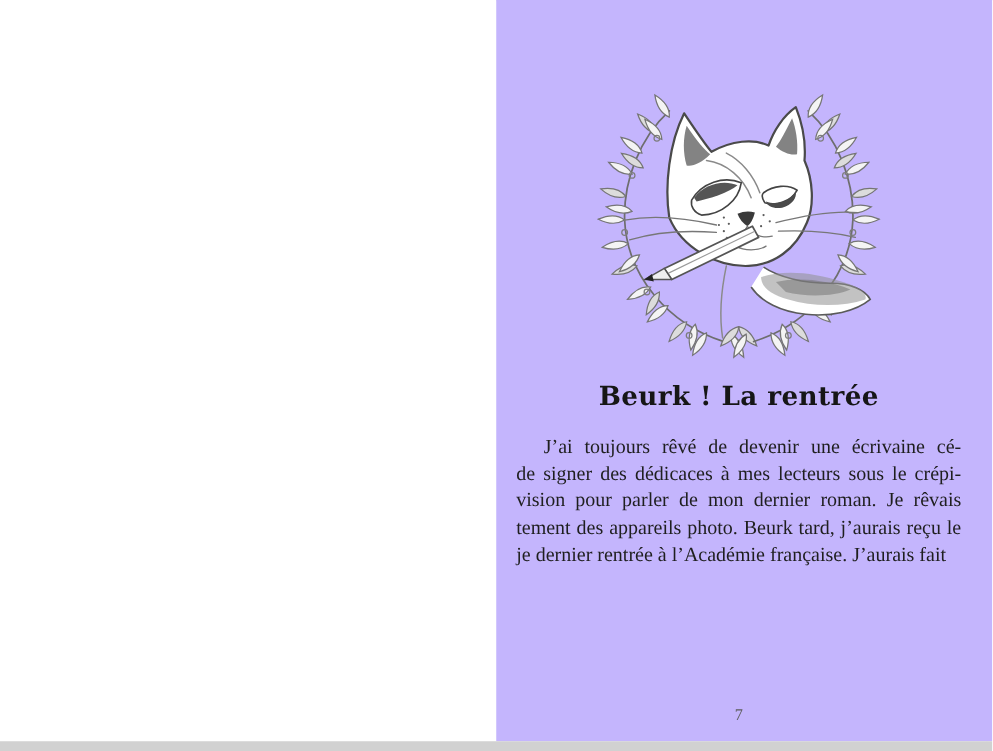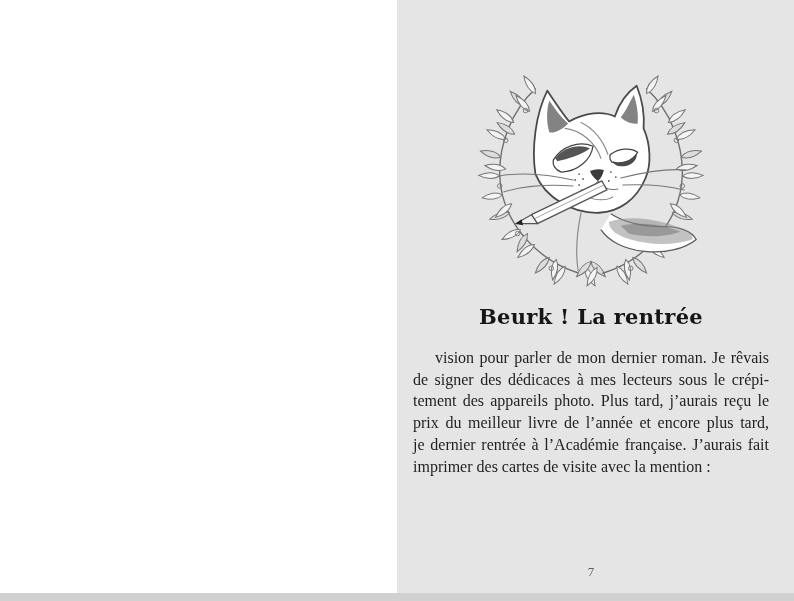--- a/index.html
+++ b/index.html
@@ -6,21 +6,21 @@
   .sheet {
     position:relative; width:794px; height:601px;
     background:#ffffff; overflow:hidden;
     font-family:"Liberation Serif", serif;
   }
   .top-edge   { position:absolute; top:0; left:0; width:794px; height:1px; background:#e7e7e7; }
   .right-edge { position:absolute; top:0; left:789px; width:1px; height:593px; background:#e1e1e1; }
   .bottom-bar { position:absolute; left:0; bottom:0; width:794px; height:8px; background:#d1d1d1; }
 
   .left-page  { position:absolute; left:0;   top:0; width:397px; height:593px; background:#ffffff; }
-  .right-page { position:absolute; left:397px; top:0; width:397px; height:593px; background:#e5e5e5; }
+  .right-page { position:absolute; left:397px; top:0; width:397px; height:593px; background:#c4b5fd; }
 
   .illustration-wrap { position:absolute; left:16px; top:64px; width:356px; text-align:center; }
 
   .chapter-title {
     position:absolute; left:16px; top:302px; width:356px;
     margin:0; text-align:center;
     font-family:"DejaVu Serif", serif;
     font-weight:bold; font-size:21px; line-height:30px;
     letter-spacing:0.3px; color:#161616;
   }
@@ -139,25 +139,24 @@
           <path d="M73 155 L 143 121" stroke="#9a9a9a" stroke-width="0.9" fill="none"></path>
           <path d="M76 160 L 70 151 L 54 160 Z" fill="#efefef" stroke="#555" stroke-width="1.2" stroke-linejoin="round"></path>
           <path d="M54 160 L 60 155.5 L 61.5 161.5 Z" fill="#222222"></path>
         </g>
       </svg>
     </div>
 
     <h1 class="chapter-title">Beurk ! La rentrée</h1>
 
     <div class="paragraph">
+        <div class="body-line">J’ai toujours rêvé de devenir une écrivaine cé-</div>
+        <div class="body-line">de signer des dédicaces à mes lecteurs sous le crépi-</div>
         <div class="body-line">vision pour parler de mon dernier roman. Je rêvais</div>
-        <div class="body-line">de signer des dédicaces à mes lecteurs sous le crépi-</div>
-        <div class="body-line">tement des appareils photo. Plus tard, j’aurais reçu le</div>
-        <div class="body-line">prix du meilleur livre de l’année et encore plus tard,</div>
+        <div class="body-line">tement des appareils photo. Beurk tard, j’aurais reçu le</div>
         <div class="body-line">je dernier rentrée à l’Académie française. J’aurais fait</div>
-        <div class="body-line">imprimer des cartes de visite avec la mention :</div>
       </div>
 
     <div class="page-number">7</div>
   </div>
 
   <div class="bottom-bar"></div>
 </div>
 
 </body></html>

